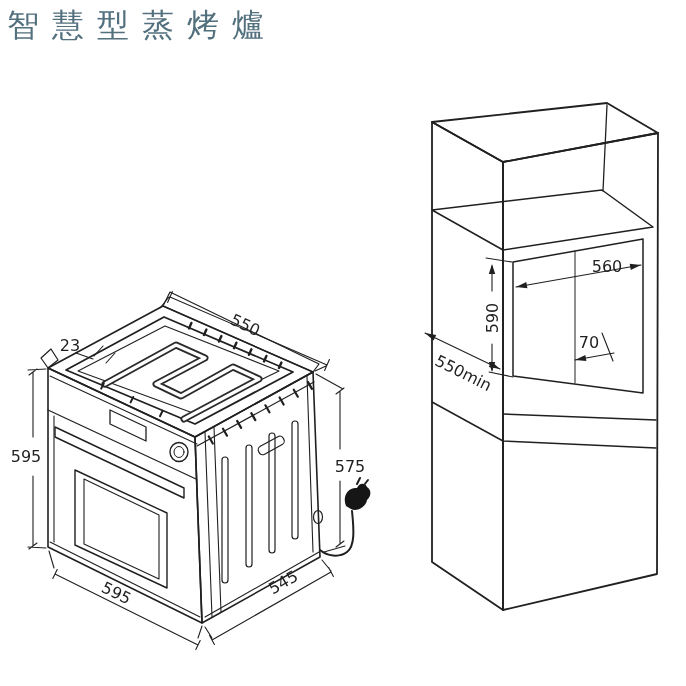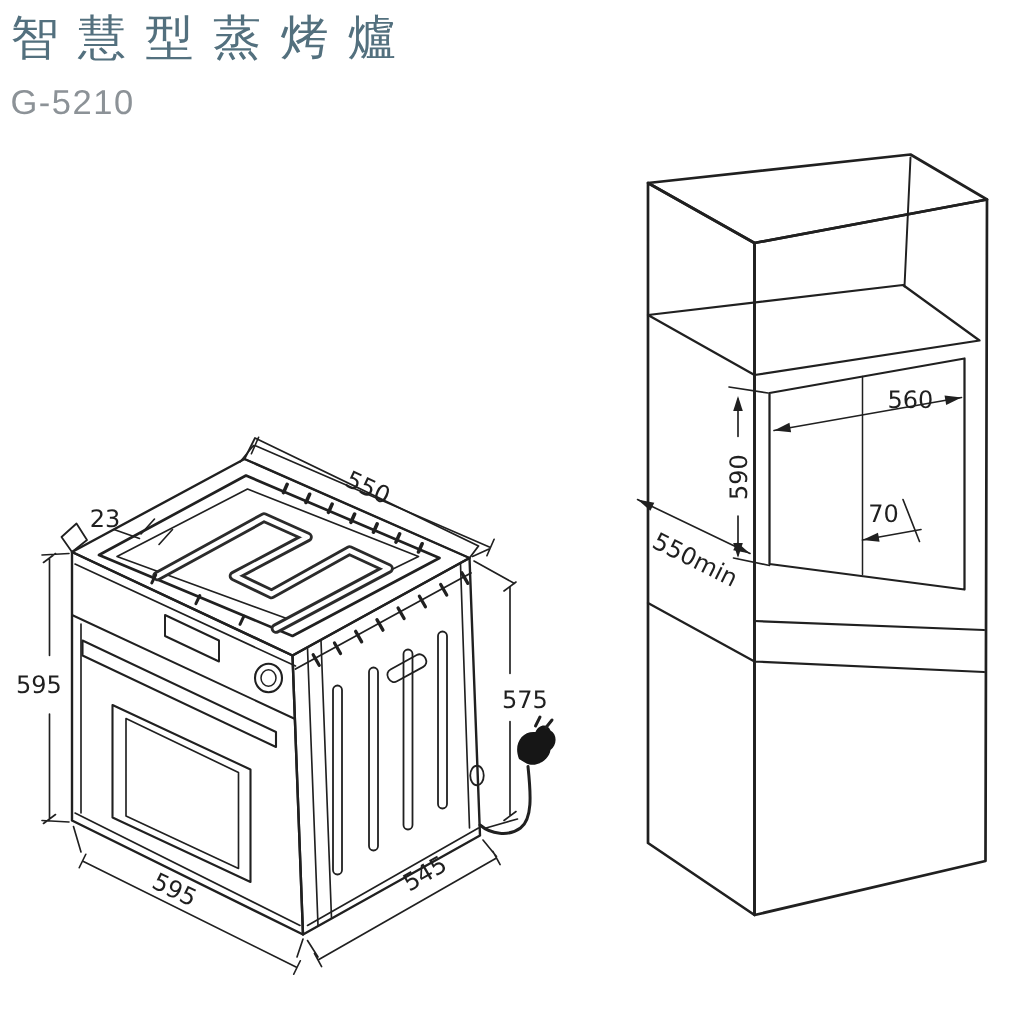--- a/index.html
+++ b/index.html
@@ -25,21 +25,20 @@
   .dim{fill:none;stroke:#202020;stroke-width:1.1;stroke-linecap:round;}
   .dimtxt{fill:#1f1f1f;font-family:"DejaVu Sans","Liberation Sans",sans-serif;font-size:16px;}
   .arrow{fill:#202020;stroke:none;}
 </style>
 </head>
 <body>
 
 <div class="page">
 
   <div class="page-title">智慧型蒸烤爐</div>
-  <div class="model-no">G-5210</div>
 
   <svg width="686" height="686" viewBox="0 0 686 686">
 
     <g>
 
       <path class="ln" stroke-width="1.6" d="M48,368 L163,306 L313,372 L195,437 Z"></path>
       <path class="ln" stroke-width="1.6" d="M48,368 L195,437 L202,623 L48,547 Z"></path>
       <path class="ln" stroke-width="1.6" d="M195,437 L313,372 L320,557 L202,623 Z"></path>
 
       <path class="ln" stroke-width="1.2" d="M48,368 L41,358 L51,349 L58,360 Z"></path>

